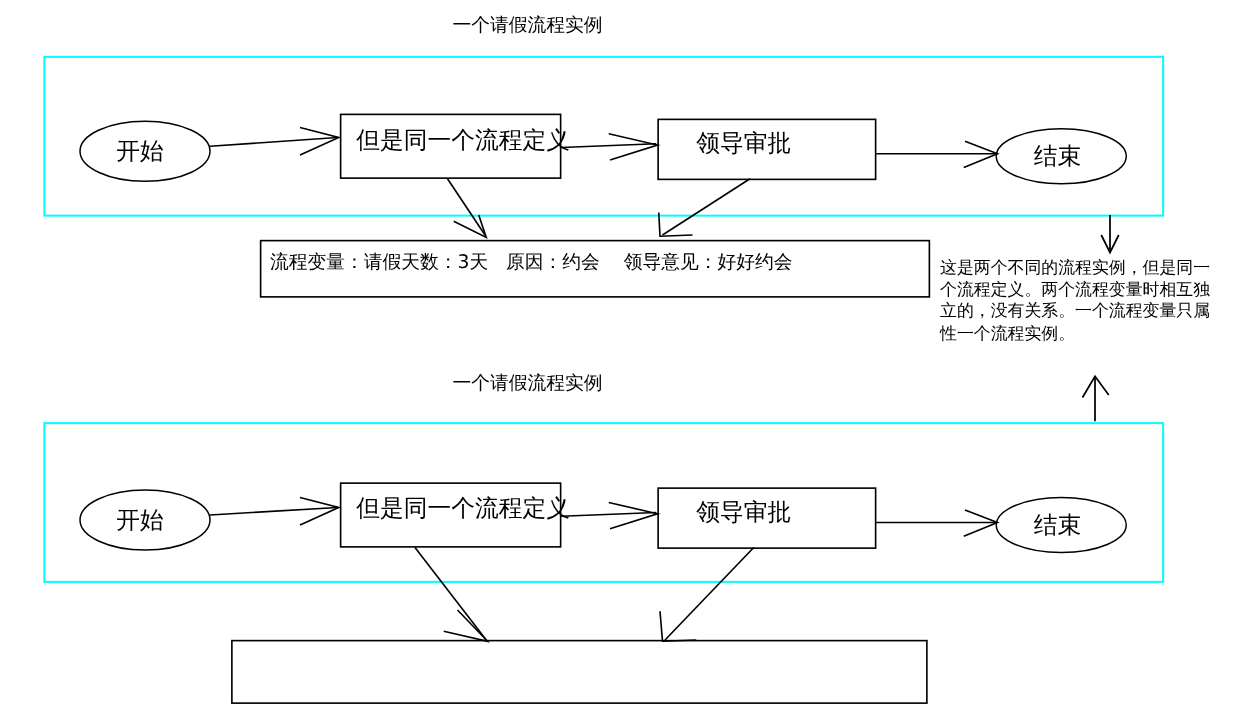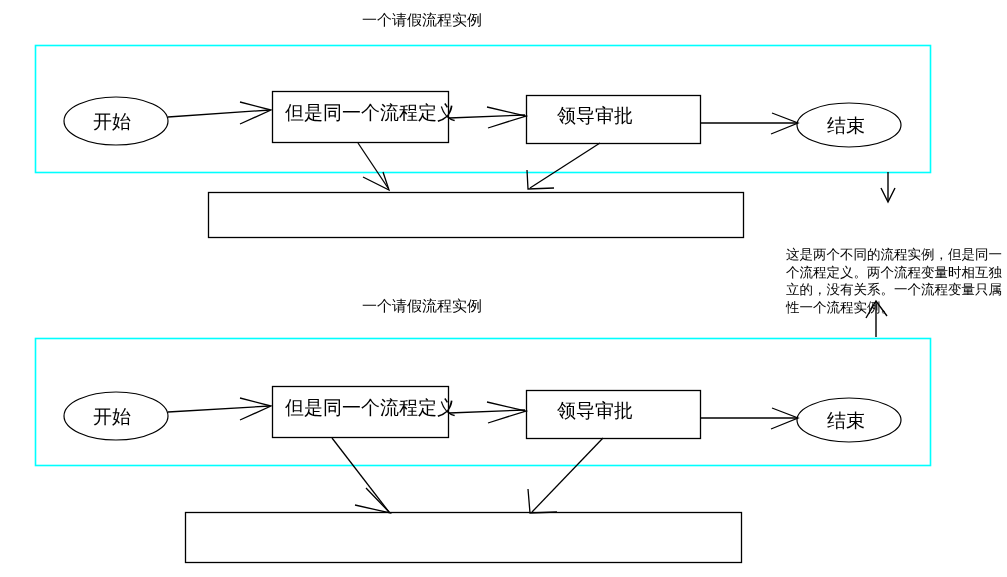--- a/index.html
+++ b/index.html
@@ -144,22 +144,23 @@
   <div class="abs diagram-title" style="left:362px; top:11px;">一个请假流程实例</div>
 
   <div class="abs node-label" style="left:93px; top:112px;">开始</div>
 
   <div class="abs node-label" style="left:285px; top:103px;">但是同一个流程定义</div>
 
   <div class="abs node-label" style="left:557px; top:106px;">领导审批</div>
 
   <div class="abs node-label" style="left:827px; top:116px;">结束</div>
 
+  <div class="abs var-text" style="left:216px; top:199px;">流程变量：请假天数：3天   原因：约会    领导意见：好好约会</div>
 
-  <div class="abs note-text" style="left:786px; top:206px;margin-top:40px;">这是两个不同的流程实例，但是同一个流程定义。两个流程变量时相互独立的，没有关系。一个流程变量只属性一个流程实例。</div>
+  <div class="abs note-text" style="left:752px; top:206px;">这是两个不同的流程实例，但是同一个流程定义。两个流程变量时相互独立的，没有关系。一个流程变量只属性一个流程实例。</div>
 
   <div class="abs diagram-title" style="left:362px; top:297px;">一个请假流程实例</div>
 
   <div class="abs node-label" style="left:93px; top:407px;">开始</div>
 
   <div class="abs node-label" style="left:285px; top:398px;">但是同一个流程定义</div>
 
   <div class="abs node-label" style="left:557px; top:401px;">领导审批</div>
 
   <div class="abs node-label" style="left:827px; top:411px;">结束</div>

